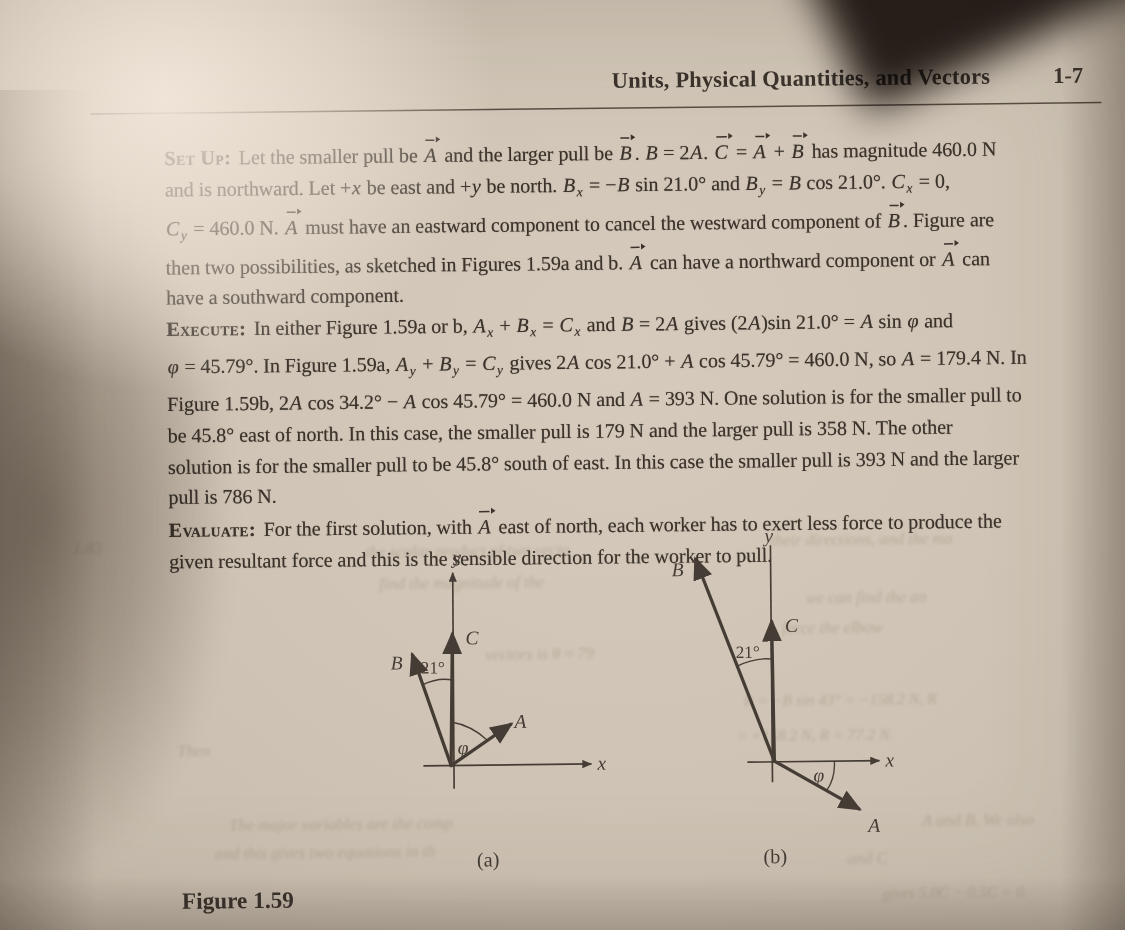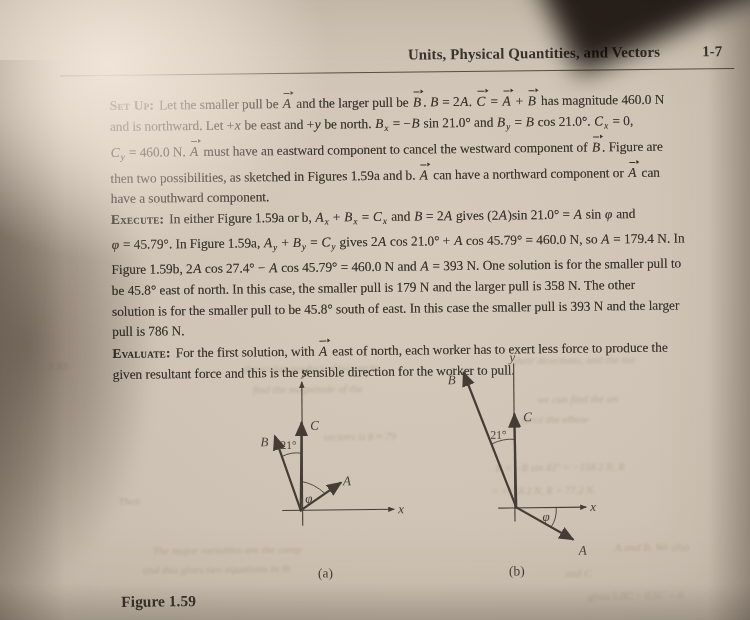--- a/index.html
+++ b/index.html
@@ -76,21 +76,21 @@
     <div class="rule"></div>
 
     <div class="sol" id="solution-lines">
         <div class="pline"><span class="tk-sc">Set Up:</span><span class="tk-n">Let the smaller pull be </span><span class="tk-v">A</span><span class="tk-n"> and the larger pull be </span><span class="tk-v">B</span><span class="tk-n">. </span><span class="tk-i">B</span><span class="tk-n"> = 2</span><span class="tk-i">A</span><span class="tk-n">. </span><span class="tk-v">C</span><span class="tk-n"> = </span><span class="tk-v">A</span><span class="tk-n"> + </span><span class="tk-v">B</span><span class="tk-n"> has magnitude 460.0 N</span></div>
         <div class="pline"><span class="tk-n">and is northward. Let +</span><span class="tk-i">x</span><span class="tk-n"> be east and +</span><span class="tk-i">y</span><span class="tk-n"> be north. </span><span class="tk-i">B</span><span class="tk-sub">x</span><span class="tk-n"> = −</span><span class="tk-i">B</span><span class="tk-n"> sin 21.0° and </span><span class="tk-i">B</span><span class="tk-sub">y</span><span class="tk-n"> = </span><span class="tk-i">B</span><span class="tk-n"> cos 21.0°. </span><span class="tk-i">C</span><span class="tk-sub">x</span><span class="tk-n"> = 0,</span></div>
         <div class="pline"><span class="tk-i">C</span><span class="tk-sub">y</span><span class="tk-n"> = 460.0 N. </span><span class="tk-v">A</span><span class="tk-n"> must have an eastward component to cancel the westward component of </span><span class="tk-v">B</span><span class="tk-n">. Figure are</span></div>
         <div class="pline"><span class="tk-n">then two possibilities, as sketched in Figures 1.59a and b. </span><span class="tk-v">A</span><span class="tk-n"> can have a northward component or </span><span class="tk-v">A</span><span class="tk-n"> can</span></div>
         <div class="pline"><span class="tk-n">have a southward component.</span></div>
         <div class="pline"><span class="tk-sc">Execute:</span><span class="tk-n">In either Figure 1.59a or b, </span><span class="tk-i">A</span><span class="tk-sub">x</span><span class="tk-n"> + </span><span class="tk-i">B</span><span class="tk-sub">x</span><span class="tk-n"> = </span><span class="tk-i">C</span><span class="tk-sub">x</span><span class="tk-n"> and </span><span class="tk-i">B</span><span class="tk-n"> = 2</span><span class="tk-i">A</span><span class="tk-n"> gives (2</span><span class="tk-i">A</span><span class="tk-n">)sin 21.0° = </span><span class="tk-i">A</span><span class="tk-n"> sin </span><span class="tk-i">φ</span><span class="tk-n"> and</span></div>
         <div class="pline"><span class="tk-i">φ</span><span class="tk-n"> = 45.79°. In Figure 1.59a, </span><span class="tk-i">A</span><span class="tk-sub">y</span><span class="tk-n"> + </span><span class="tk-i">B</span><span class="tk-sub">y</span><span class="tk-n"> = </span><span class="tk-i">C</span><span class="tk-sub">y</span><span class="tk-n"> gives 2</span><span class="tk-i">A</span><span class="tk-n"> cos 21.0° + </span><span class="tk-i">A</span><span class="tk-n"> cos 45.79° = 460.0 N, so </span><span class="tk-i">A</span><span class="tk-n"> = 179.4 N. In</span></div>
-        <div class="pline"><span class="tk-n">Figure 1.59b, 2</span><span class="tk-i">A</span><span class="tk-n"> cos 27.4° − </span><span class="tk-i">A</span><span class="tk-n"> cos 45.79° = 460.0 N and </span><span class="tk-i">A</span><span class="tk-n"> = 393 N. One solution is for the smaller pull to</span></div>
+        <div class="pline"><span class="tk-n">Figure 1.59b, 2</span><span class="tk-i">A</span><span class="tk-n"> cos 34.2° − </span><span class="tk-i">A</span><span class="tk-n"> cos 45.79° = 460.0 N and </span><span class="tk-i">A</span><span class="tk-n"> = 393 N. One solution is for the smaller pull to</span></div>
         <div class="pline"><span class="tk-n">be 45.8° east of north. In this case, the smaller pull is 179 N and the larger pull is 358 N. The other</span></div>
         <div class="pline"><span class="tk-n">solution is for the smaller pull to be 45.8° south of east. In this case the smaller pull is 393 N and the larger</span></div>
         <div class="pline"><span class="tk-n">pull is 786 N.</span></div>
         <div class="pline"><span class="tk-sc">Evaluate:</span><span class="tk-n">For the first solution, with </span><span class="tk-v">A</span><span class="tk-n"> east of north, each worker has to exert less force to produce the</span></div>
         <div class="pline"><span class="tk-n">given resultant force and this is the sensible direction for the worker to pull.</span></div>
       </div>
 
     <svg class="diag" style="left:230px;top:355px;" width="195" height="235" viewBox="0 0 195 235">
       <defs>
         <marker id="ahAxisA" markerWidth="7" markerHeight="6" refX="5.5" refY="2.5" orient="auto">

